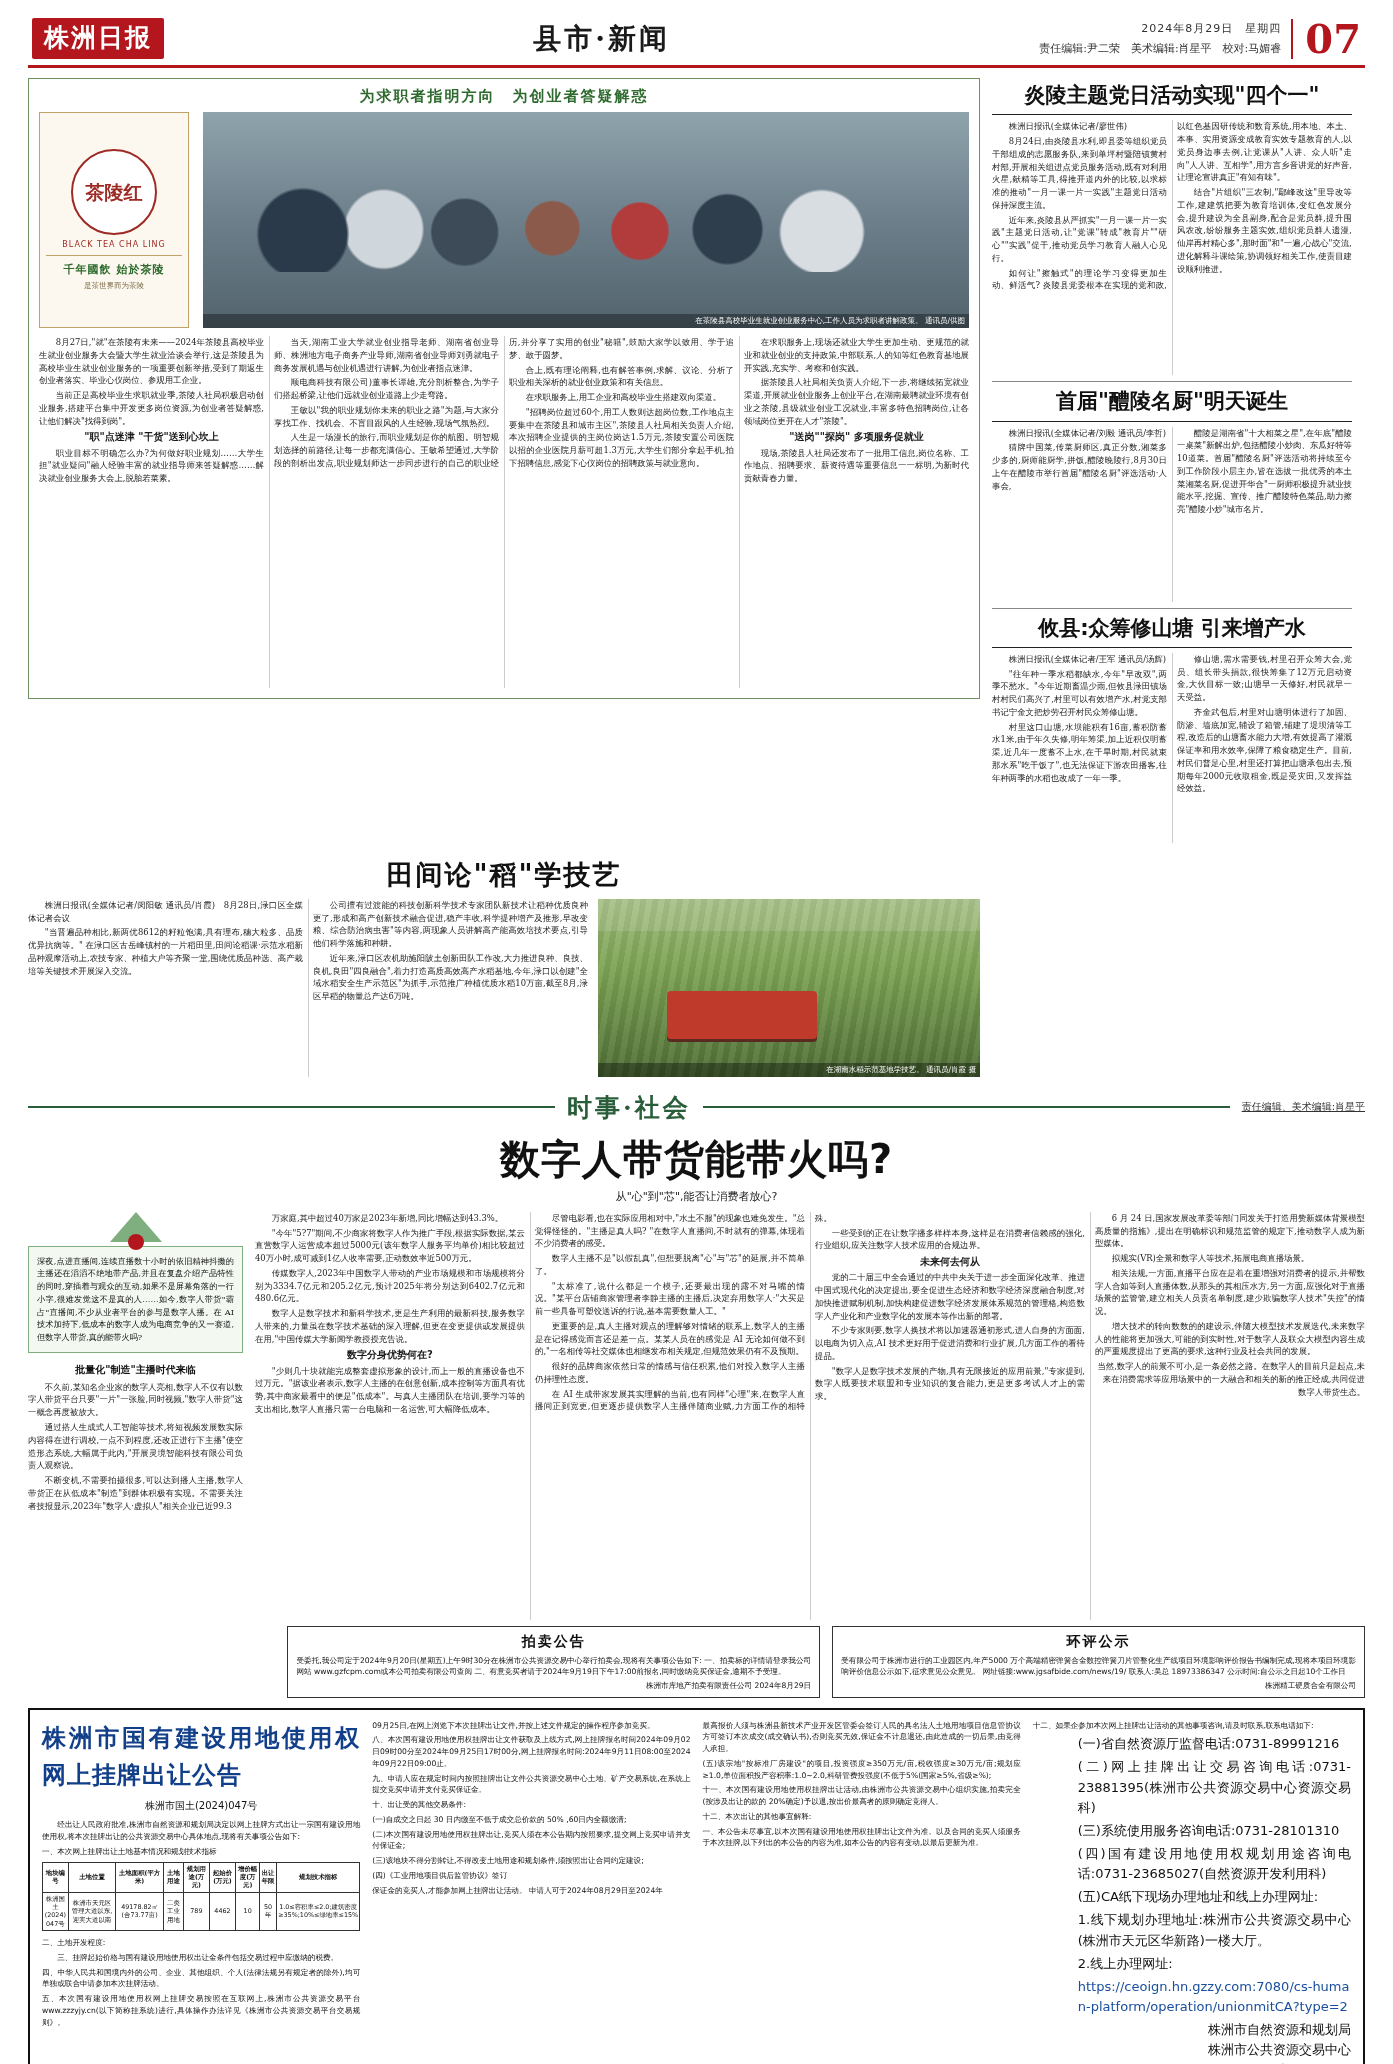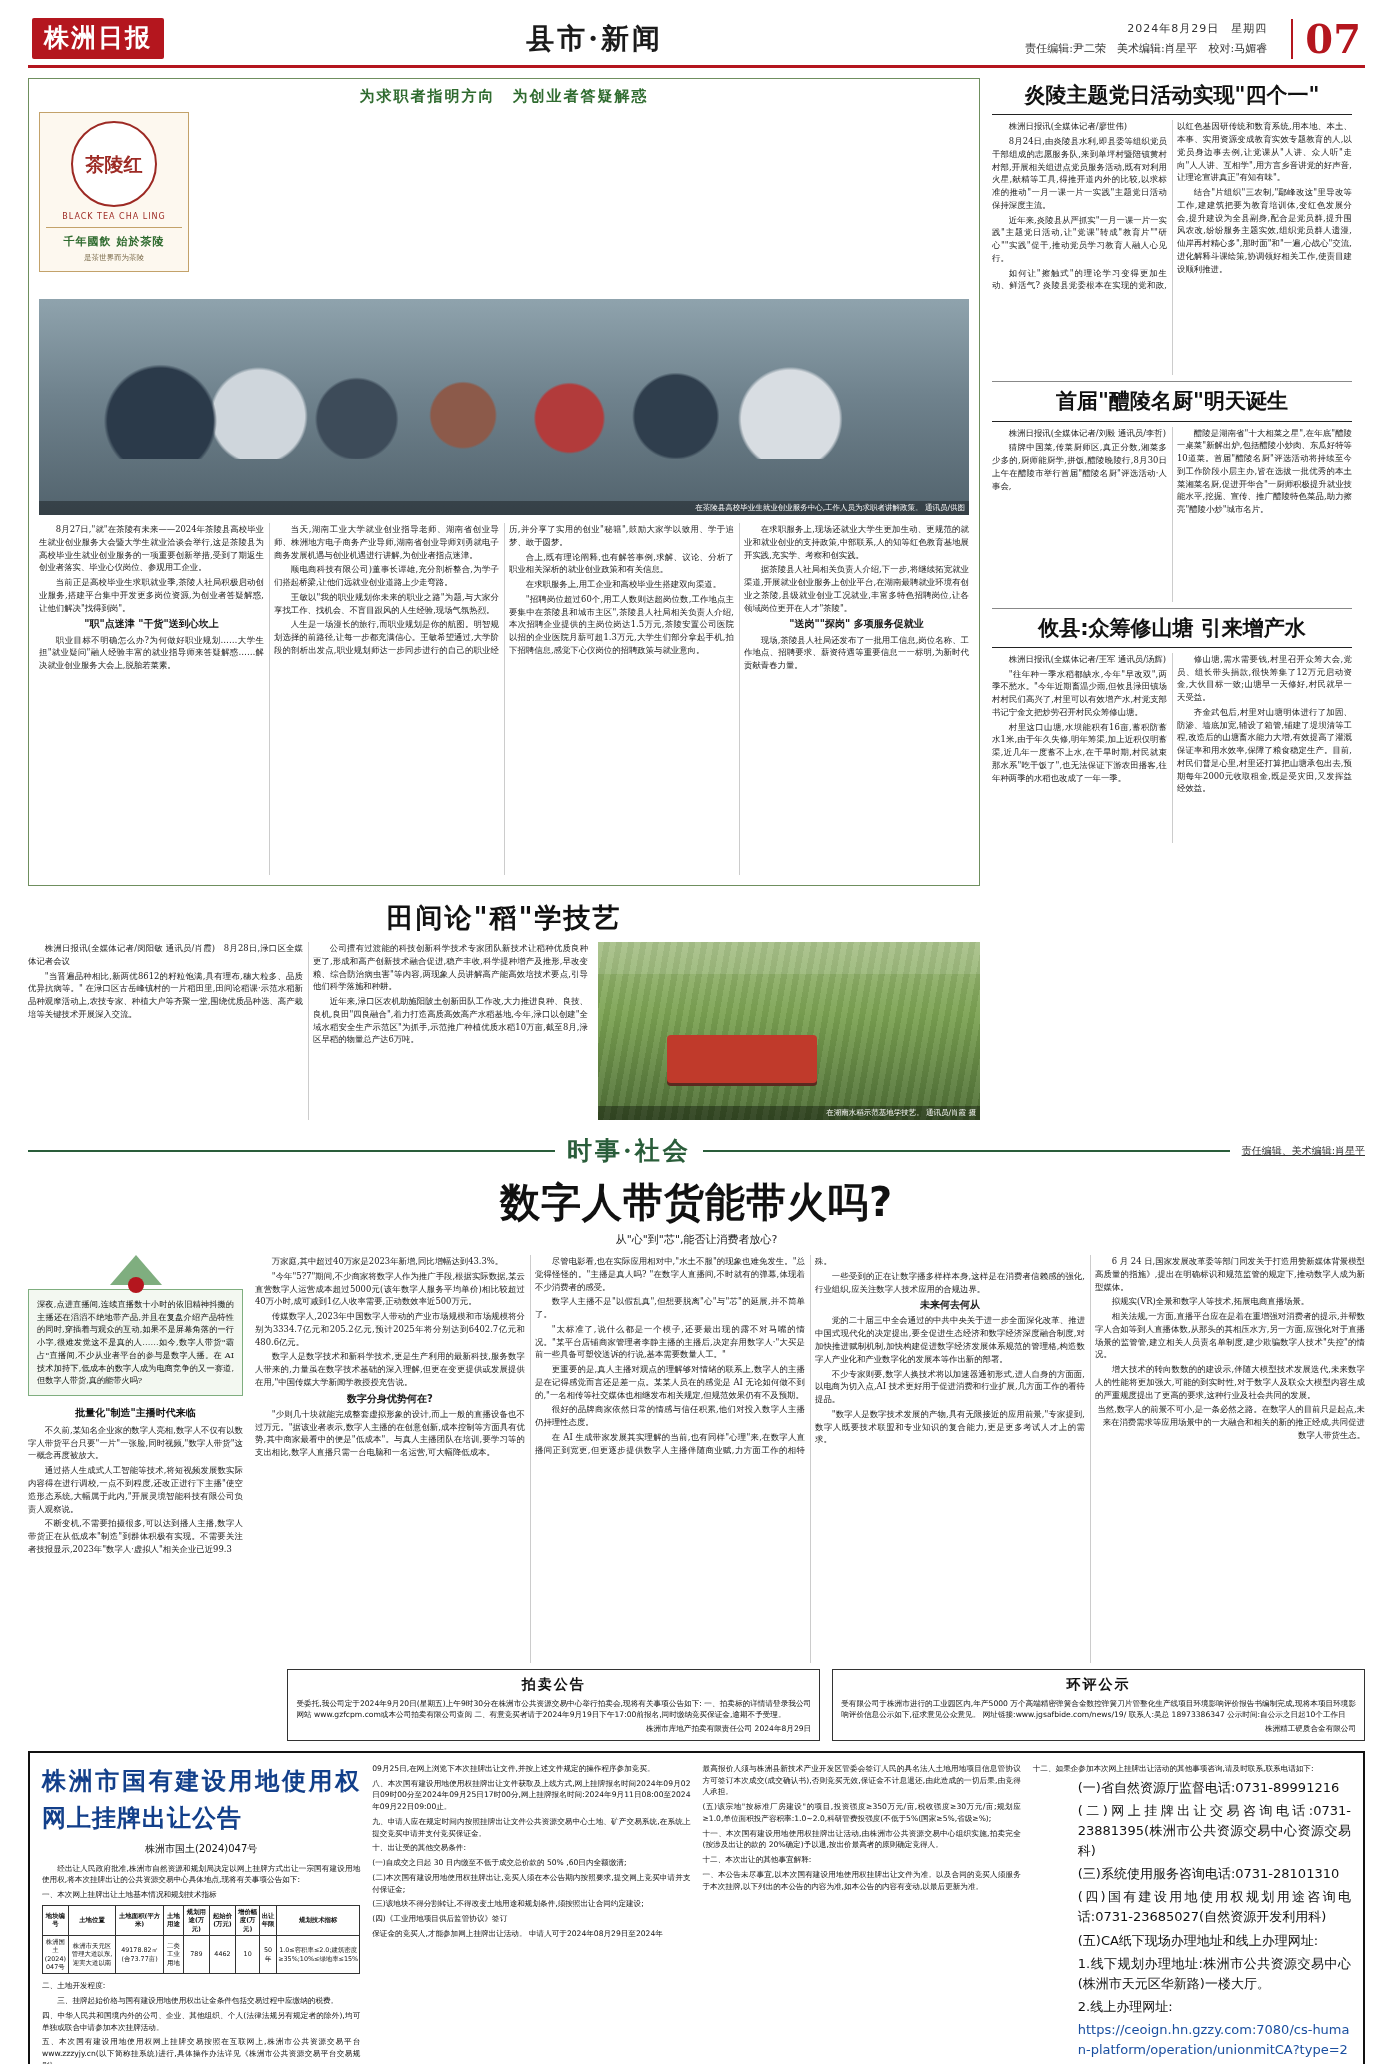--- a/index.html
+++ b/index.html
@@ -24,21 +24,21 @@
     background:#b4161e; color:#fff; padding:7px 12px 9px 12px;
     font-family:"DejaVu Serif","Liberation Serif",serif;
     font-weight:bold; font-size:25px; letter-spacing:2px; line-height:1;
     border-radius:2px;
   }
   .masthead-center { flex:1; text-align:center; }
   .masthead-center .sec {
     font-family:"DejaVu Serif","Liberation Serif",serif;
     font-size:28px; font-weight:bold; letter-spacing:3px; color:#1a1a1a;
   }
-  .masthead-right { text-align:right; display:flex; align-items:center; gap:24px; }
+  .masthead-right { text-align:right; display:flex; align-items:center; gap:10px; }
   .mr-lines { font-size:11px; line-height:1.8; color:#333; text-align:right; }
   .mr-lines .r1 { letter-spacing:1px; }
   .pageno {
     font-family:"DejaVu Serif","Liberation Serif",serif;
     color:#b4161e; font-size:40px; font-weight:bold; line-height:1;
     border-left:2px solid #b4161e; padding-left:12px;
   }
   .body-text {
     font-size:8.4px; line-height:1.52; text-align:justify; color:#1a1a1a;
     font-family:"DejaVu Serif","Liberation Serif",serif;
@@ -58,21 +58,21 @@
     font-family:"DejaVu Serif","Liberation Serif",serif; font-weight:bold;
     margin-bottom:6px;
   }
   .headline {
     text-align:center; font-size:44px; font-weight:bold; letter-spacing:1px;
     font-family:"DejaVu Sans","Liberation Sans",sans-serif;
     color:#0d0d0d; line-height:1.15; margin:2px 0 8px 0;
   }
   .byline { text-align:right; font-size:9px; color:#333; margin-bottom:6px; }
 
-  .lead-grid { display:flex; gap:27px;flex-direction:column; }
+  .lead-grid { display:flex; gap:14px; }
   .seal {
     width:150px; flex:0 0 150px;
     border:1px solid #c3a26a; background:#fdf8ef;
     display:flex; flex-direction:column; align-items:center; justify-content:center;
     padding:8px 6px; text-align:center;
   }
   .seal-circle {
     width:86px; height:86px; border-radius:50%;
     border:2px solid #9d2a24; color:#9d2a24;
     display:flex; align-items:center; justify-content:center;

